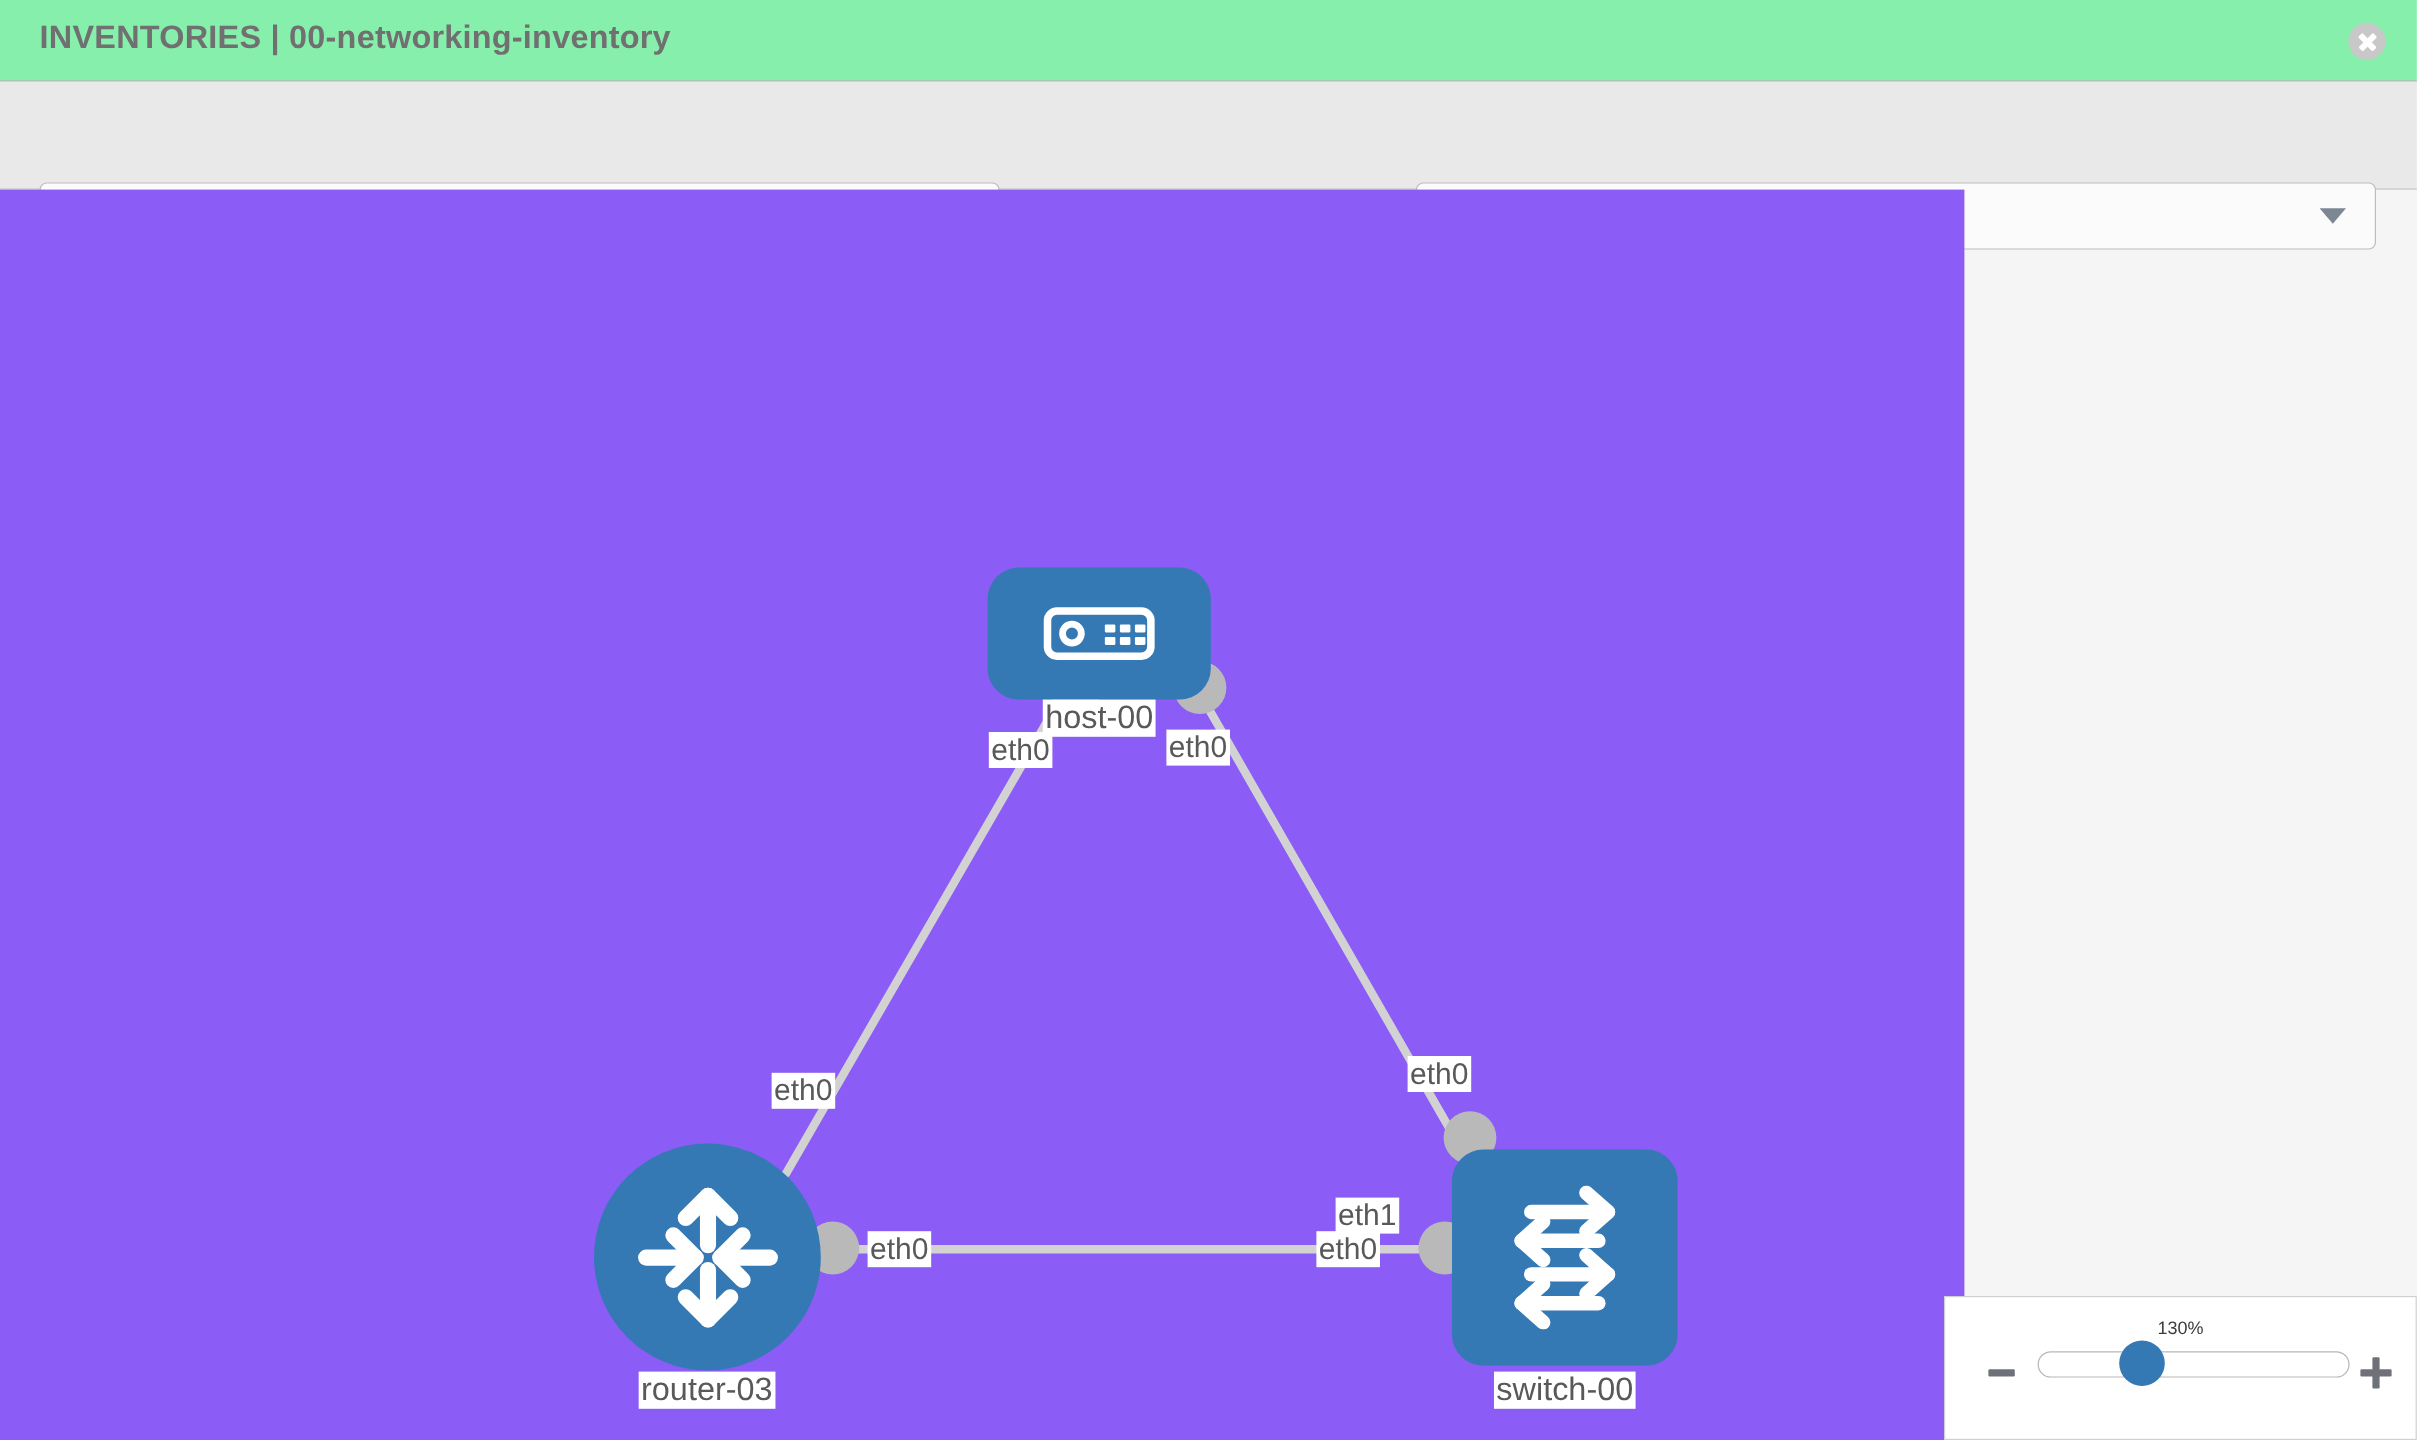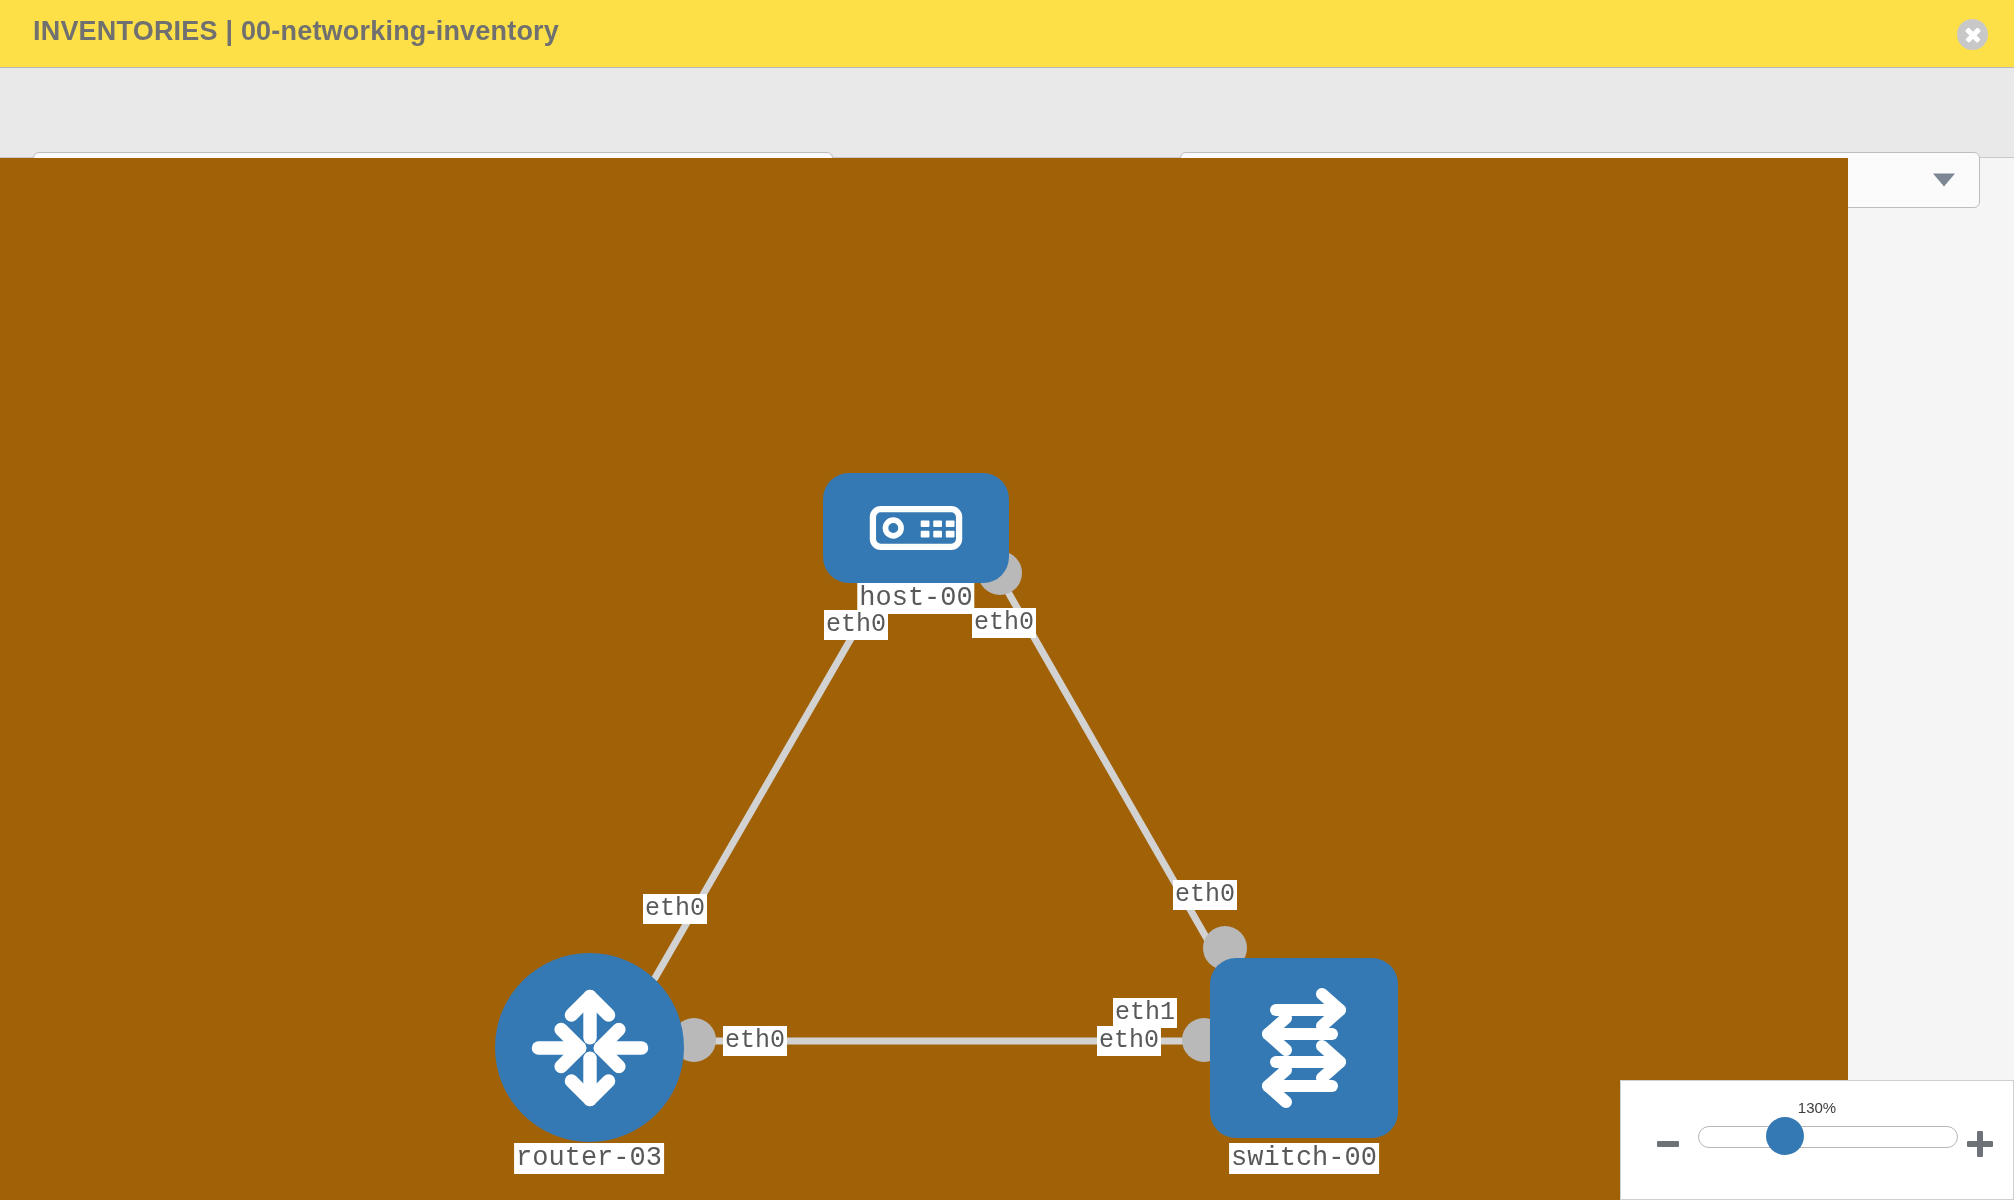--- a/index.html
+++ b/index.html
@@ -22,21 +22,21 @@
     height: 1200px;
     background: #f5f5f5;
   }
 
   
   .header {
     position: absolute;
     left: 0; top: 0;
     width: 2014px;
     height: 68px;
-    background: #fde047;
+    background: #86efac;
     border-bottom: 1px solid #b7b7b7;
     box-sizing: border-box;
   }
   .header-title {
     position: absolute;
     left: 33px;
     top: 16px;
     font-size: 27px;
     font-weight: bold;
     color: #707070;
@@ -119,25 +119,24 @@
     position: absolute;
     cursor: pointer;
   }
   #wrench-icon { left: 1044px; top: 88px; }
   #key-icon    { left: 1113px; top: 88px; }
 
   
   .canvas {
     position: absolute;
     left: 0; top: 158px;
-    width: 1848px;
+    width: 1637px;
     height: 1042px;
-    background: #a16207;
+    background: #8b5cf6;
     overflow: hidden;
-    font-family: Liberation Mono, monospace;
   }
   #topology-svg {
     position: absolute;
     left: 0; top: 0;
   }
 
   .node {
     position: absolute;
     background: #3579b4;
     display: flex;

